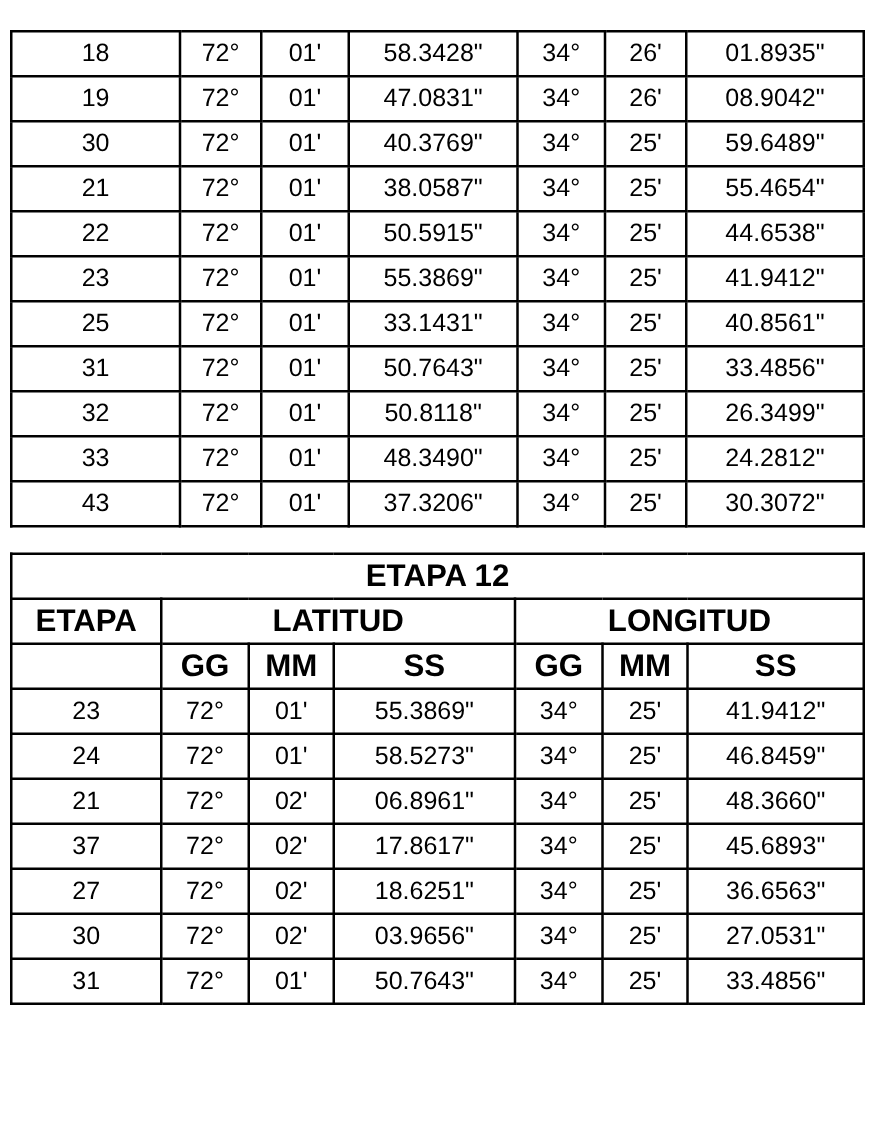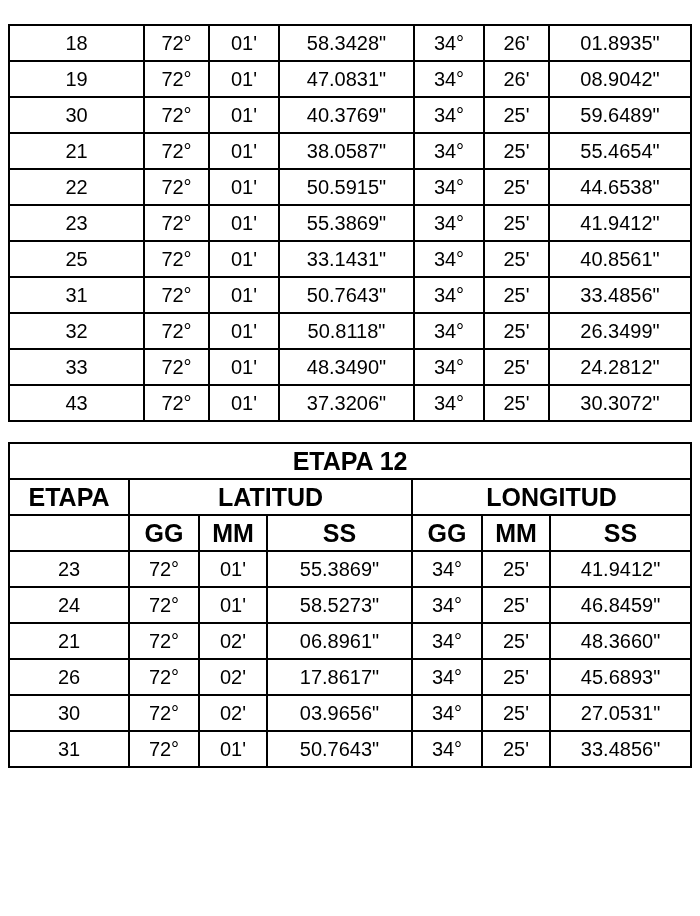--- a/index.html
+++ b/index.html
@@ -214,27 +214,36 @@
         <tr>
           <td>21</td>
           <td>72°</td>
           <td>02'</td>
           <td>06.8961"</td>
           <td>34°</td>
           <td>25'</td>
           <td>48.3660"</td>
         </tr>
         <tr>
-          <td>26</td>
+          <td>37</td>
           <td>72°</td>
           <td>02'</td>
           <td>17.8617"</td>
           <td>34°</td>
           <td>25'</td>
           <td>45.6893"</td>
+        </tr>
+        <tr>
+          <td>27</td>
+          <td>72°</td>
+          <td>02'</td>
+          <td>18.6251"</td>
+          <td>34°</td>
+          <td>25'</td>
+          <td>36.6563"</td>
         </tr>
         <tr>
           <td>30</td>
           <td>72°</td>
           <td>02'</td>
           <td>03.9656"</td>
           <td>34°</td>
           <td>25'</td>
           <td>27.0531"</td>
         </tr>

